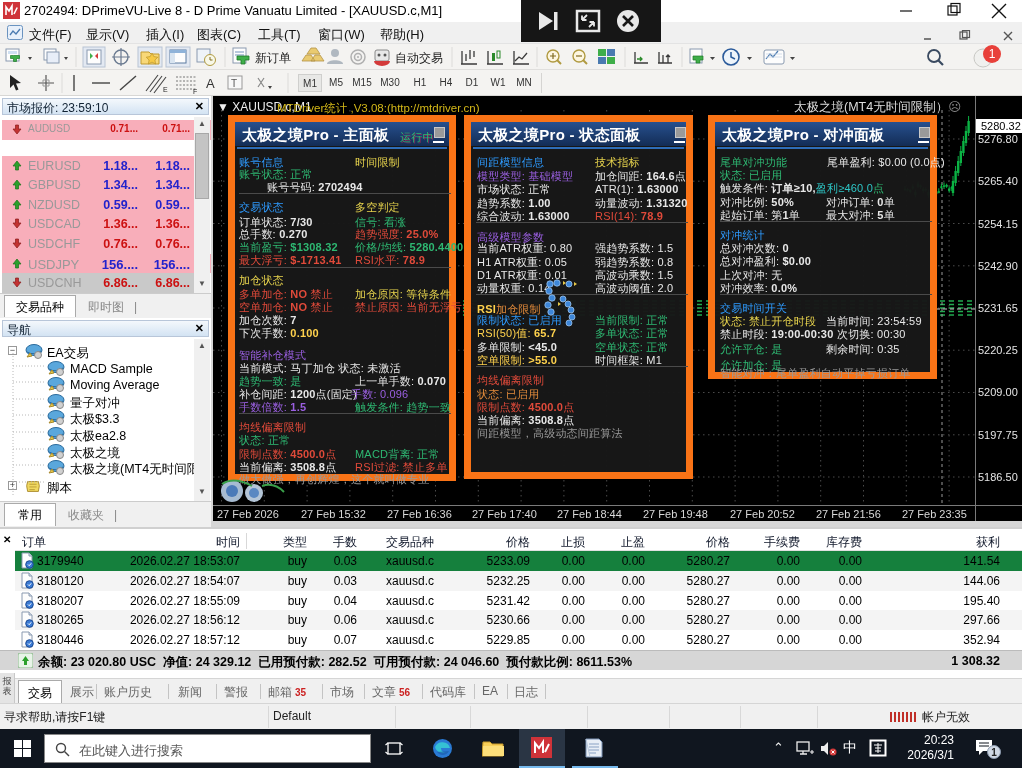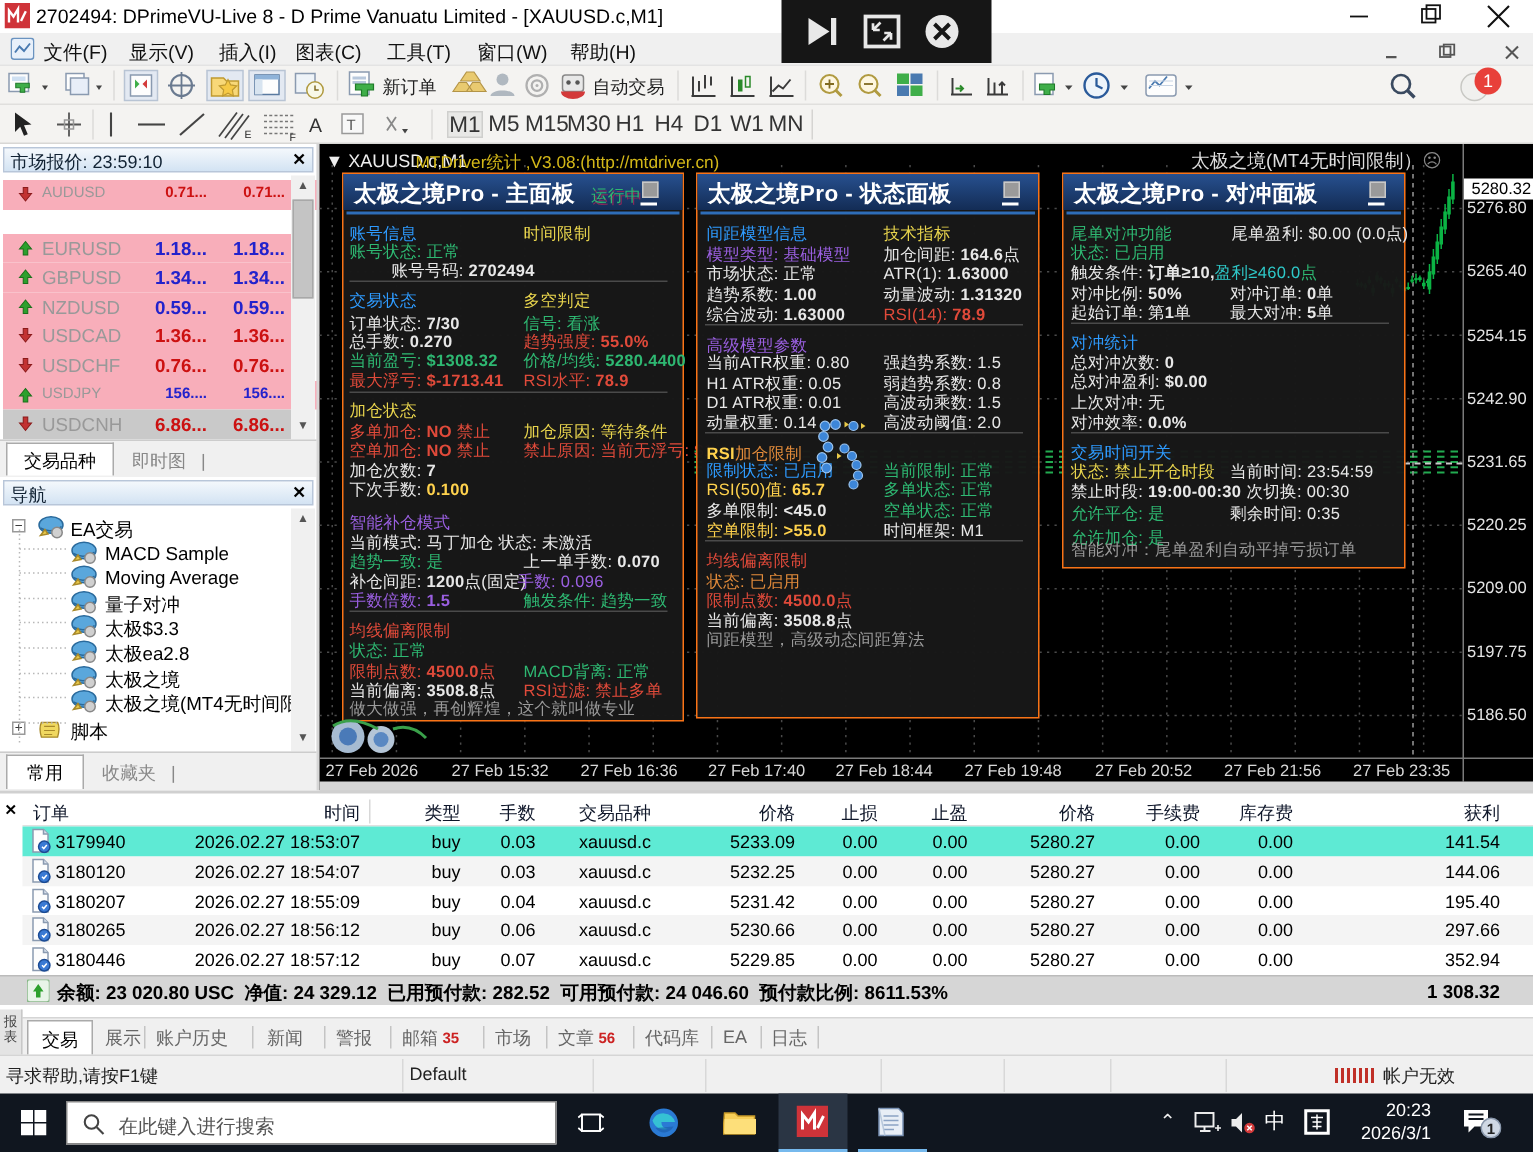--- a/index.html
+++ b/index.html
@@ -3,25 +3,25 @@
 * { margin:0; padding:0; box-sizing:border-box; }
 html,body { width:1022px; height:768px; overflow:hidden; font-family:"Liberation Sans",sans-serif; background:#f0f0f0; }
 .abs { position:absolute; }
 #stage { position:relative; width:1022px; height:768px; }
 #titlebar { left:0; top:0; width:1022px; height:22px; background:#fff; font-size:13px; color:#000; }
 #menubar { left:0; top:22px; width:1022px; height:22px; background:#f0f0f0; border-bottom:1px solid #e3e3e3; font-size:13px; color:#111; }
 #menubar span.mi { position:absolute; top:4px; }
 #toolbar1 { left:0; top:44px; width:1022px; height:26px; background:#f4f3f1; border-bottom:1px solid #e0dfdd; }
 #toolbar2 { left:0; top:70px; width:1022px; height:26px; background:#f4f3f1; border-bottom:1px solid #d8d7d5; }
 .tsep { position:absolute; top:3px; width:1px; height:20px; background:#d5d4d2; }
-.tf { position:absolute; top:4px; height:18px; font-size:15px; color:#333; text-align:center; line-height:18px; }
+.tf { position:absolute; top:4px; height:18px; font-size:10px; color:#333; text-align:center; line-height:18px; }
 .lpanel-h { left:2px; width:207px; height:17px; background:linear-gradient(#f4f8fc,#d3e3f3); border:1px solid #b8c6d9; font-size:12px; color:#123; padding:1px 4px; }
 .tabrow { font-size:12px; color:#555; }
 #chart { left:213px; top:96px; width:809px; height:431px; background:#000; }
-.tpanel { position:absolute; background:rgba(24,24,24,0.97); border:1px solid #f97316; }
+.tpanel { position:absolute; background:rgba(24,24,24,0.97); border:7px solid #f97316; }
 .tpanel .ttl { position:absolute; left:0; top:0; right:0; height:24px; background:linear-gradient(#27508f,#132c55); color:#fff; font-weight:bold; font-size:15px; padding:4px 0 0 7px; letter-spacing:0.3px; }
 .tpanel .tln { position:absolute; left:2px; right:2px; top:25px; height:2px; background:#2e6db8; }
 .pl { position:absolute; font-size:11px; white-space:nowrap; line-height:12px; letter-spacing:0.2px; }
 .sepln { position:absolute; height:1px; background:#4a4a4a; }
 .c-blu { color:#2e9bff; } .c-yel { color:#e8d44d; } .c-grn { color:#2eb872; }
 .c-red { color:#e04a3a; } .c-pur { color:#9a5fe0; } .c-wht { color:#e8e8e8; }
 .c-gry { color:#9a9a9a; } .c-org { color:#e08a3a; } .c-gold { color:#ffd24d; }
 .c-cyn { color:#2ec8c8; }
 .b { font-weight:bold; }
 #orders { left:0; top:527px; width:1022px; height:151px; background:#fff; border-top:2px solid #d0d0d0; }
@@ -247,21 +247,21 @@
         <span class="abs" style="left:140px;top:3px;width:48px;text-align:right;color:#cc1111;font-weight:bold;">1.36...</span>
       </div>
       <div class="abs" style="left:2px;top:138.0px;width:192px;height:19.6px;background:#f8aeba;font-size:12.5px;">
         <svg class="abs" style="left:6px;top:1px" width="18" height="18" viewBox="0 0 18 18">
           <path d="M5 8 L9 13 L13 8 h-2.5 v-4 h-3 v4 z" fill="#c23232" stroke="#8a1a1a" stroke-width="0.7"></path>
         </svg>
         <span class="abs" style="left:26px;top:3px;color:#999;">USDCHF</span>
         <span class="abs" style="left:88px;top:3px;width:48px;text-align:right;color:#cc1111;font-weight:bold;">0.76...</span>
         <span class="abs" style="left:140px;top:3px;width:48px;text-align:right;color:#cc1111;font-weight:bold;">0.76...</span>
       </div>
-      <div class="abs" style="left:2px;top:157.6px;width:224px;height:19.6px;background:#f8aeba;font-size:10px;">
+      <div class="abs" style="left:2px;top:157.6px;width:224px;height:19.6px;background:#f8aeba;font-size:13px;">
         <svg class="abs" style="left:6px;top:1px" width="18" height="18" viewBox="0 0 18 18">
           <path d="M5 9 L9 4 L13 9 h-2.5 v4 h-3 v-4 z" fill="#2ca02c" stroke="#1a701a" stroke-width="0.7"></path>
         </svg>
         <span class="abs" style="left:26px;top:3px;color:#999;">USDJPY</span>
         <span class="abs" style="left:88px;top:3px;width:48px;text-align:right;color:#2222cc;font-weight:bold;">156....</span>
         <span class="abs" style="left:140px;top:3px;width:48px;text-align:right;color:#2222cc;font-weight:bold;">156....</span>
       </div>
       <div class="abs" style="left:2px;top:177.2px;width:192px;height:19.6px;background:#c9c9c9;font-size:12.5px;">
         <svg class="abs" style="left:6px;top:1px" width="18" height="18" viewBox="0 0 18 18">
           <path d="M5 8 L9 13 L13 8 h-2.5 v-4 h-3 v4 z" fill="#c23232" stroke="#8a1a1a" stroke-width="0.7"></path>
@@ -487,21 +487,21 @@
       <div class="ttl">太极之境Pro - 主面板</div>
       <div class="tln"></div>
       <span class="pl c-grn" style="left:165px;top:9px;font-size:11px;text-shadow:1px 1px 0 #8a2a5a;">运行中</span>
       <div class="abs" style="left:199px;top:5px;width:11px;height:11px;background:#9a9a9a;border:1px solid #c8c8c8;"></div>
       <div class="abs" style="left:198px;top:19px;width:11px;height:2px;background:#fff;"></div>
       <div class="pl " style="left:4px;top:33.5px;"><span class="c-blu">账号信息</span><span class="abs c-yel" style="left:116px">时间限制</span></div>
       <div class="pl " style="left:4px;top:45.5px;"><span class="c-grn">账号状态: 正常</span></div>
       <div class="pl " style="left:4px;top:58.5px;margin-left:28px;"><span class="c-wht">账号号码: <span class="b">2702494</span></span></div>
       <div class="pl " style="left:4px;top:78.5px;"><span class="c-blu">交易状态</span><span class="abs c-yel" style="left:116px">多空判定</span></div>
       <div class="pl " style="left:4px;top:93.5px;"><span class="c-wht">订单状态: <span class="b">7/30</span></span><span class="abs c-grn" style="left:116px">信号: 看涨</span></div>
-      <div class="pl " style="left:4px;top:106px;"><span class="c-wht">总手数: <span class="b">0.270</span></span><span class="abs c-red" style="left:116px">趋势强度: <span class="b">55.0%</span></span></div>
+      <div class="pl " style="left:4px;top:106px;"><span class="c-wht">总手数: <span class="b">0.270</span></span><span class="abs c-red" style="left:116px">趋势强度: <span class="b">25.0%</span></span></div>
       <div class="pl " style="left:4px;top:119px;"><span class="c-grn">当前盈亏: <span class="b">$1308.32</span></span><span class="abs c-grn" style="left:116px">价格/均线: <span class="b">5280.4400</span></span></div>
       <div class="pl " style="left:4px;top:132px;"><span class="c-red">最大浮亏: <span class="b">$-1713.41</span></span><span class="abs c-red" style="left:116px">RSI水平: <span class="b">78.9</span></span></div>
       <div class="pl " style="left:4px;top:151.5px;"><span class="c-yel">加仓状态</span></div>
       <div class="pl " style="left:4px;top:165.5px;"><span class="c-red">多单加仓: <span class="b">NO</span> 禁止</span><span class="abs c-yel" style="left:116px">加仓原因: 等待条件</span></div>
       <div class="pl " style="left:4px;top:178.5px;"><span class="c-red">空单加仓: <span class="b">NO</span> 禁止</span><span class="abs c-red" style="left:116px">禁止原因: 当前无浮亏: $1</span></div>
       <div class="pl " style="left:4px;top:191.5px;"><span class="c-wht">加仓次数: <span class="b">7</span></span></div>
       <div class="pl " style="left:4px;top:204.5px;"><span class="c-wht">下次手数: <span class="b c-gold">0.100</span></span></div>
       <div class="pl " style="left:4px;top:226.5px;"><span class="c-pur">智能补仓模式</span></div>
       <div class="pl " style="left:4px;top:239.5px;"><span class="c-wht">当前模式: 马丁加仓 状态: 未激活</span></div>
       <div class="pl " style="left:4px;top:252.5px;"><span class="c-grn">趋势一致: 是</span><span class="abs c-wht" style="left:116px">上一单手数: <span class="b">0.070</span></span></div>
@@ -606,21 +606,21 @@
       <div class="ohdr" style="left:354px;width:80px;text-align:right;">交易品种</div>
       <div class="ohdr" style="left:450px;width:80px;text-align:right;">价格</div>
       <div class="ohdr" style="left:505px;width:80px;text-align:right;">止损</div>
       <div class="ohdr" style="left:565px;width:80px;text-align:right;">止盈</div>
       <div class="ohdr" style="left:650px;width:80px;text-align:right;">价格</div>
       <div class="ohdr" style="left:720px;width:80px;text-align:right;">手续费</div>
       <div class="ohdr" style="left:782px;width:80px;text-align:right;padding-left:36px;">库存费</div>
       <div class="ohdr" style="left:920px;width:80px;text-align:right;">获利</div>
       <div class="abs" style="left:15px;top:21px;width:1007px;height:1px;background:#e0e0e0;"></div>
       <div class="abs" style="left:246px;top:4px;width:1px;height:16px;background:#d8d8d8;"></div>
-      <div class="abs" style="left:15px;top:22px;width:1007px;height:19.8px;background:#5eead4;">
+      <div class="abs" style="left:15px;top:22px;width:1007px;height:19.8px;background:#15803d;">
         <svg class="abs" style="left:4px;top:1px" width="16" height="17" viewBox="0 0 16 17">
           <path d="M3 1 h7 l3 3 v12 h-10 z" fill="#fdfdfd" stroke="#8a9ab0"></path>
           <path d="M10 1 v3 h3" fill="#d8e0ec" stroke="#8a9ab0"></path>
           <circle cx="10.5" cy="12.5" r="3.8" fill="#3a7ad4" stroke="#1a4a94"></circle>
           <path d="M9 12.5 l1.2 1.2 2-2.4" stroke="#fff" stroke-width="1" fill="none"></path>
         </svg>
         <div class="oc" style="left:22px;text-align:left;">3179940</div>
         <div class="oc" style="left:95px;width:130px;">2026.02.27 18:53:07</div>
         <div class="oc" style="left:162px;width:130px;">buy</div>
         <div class="oc" style="left:212px;width:130px;">0.03</div>

